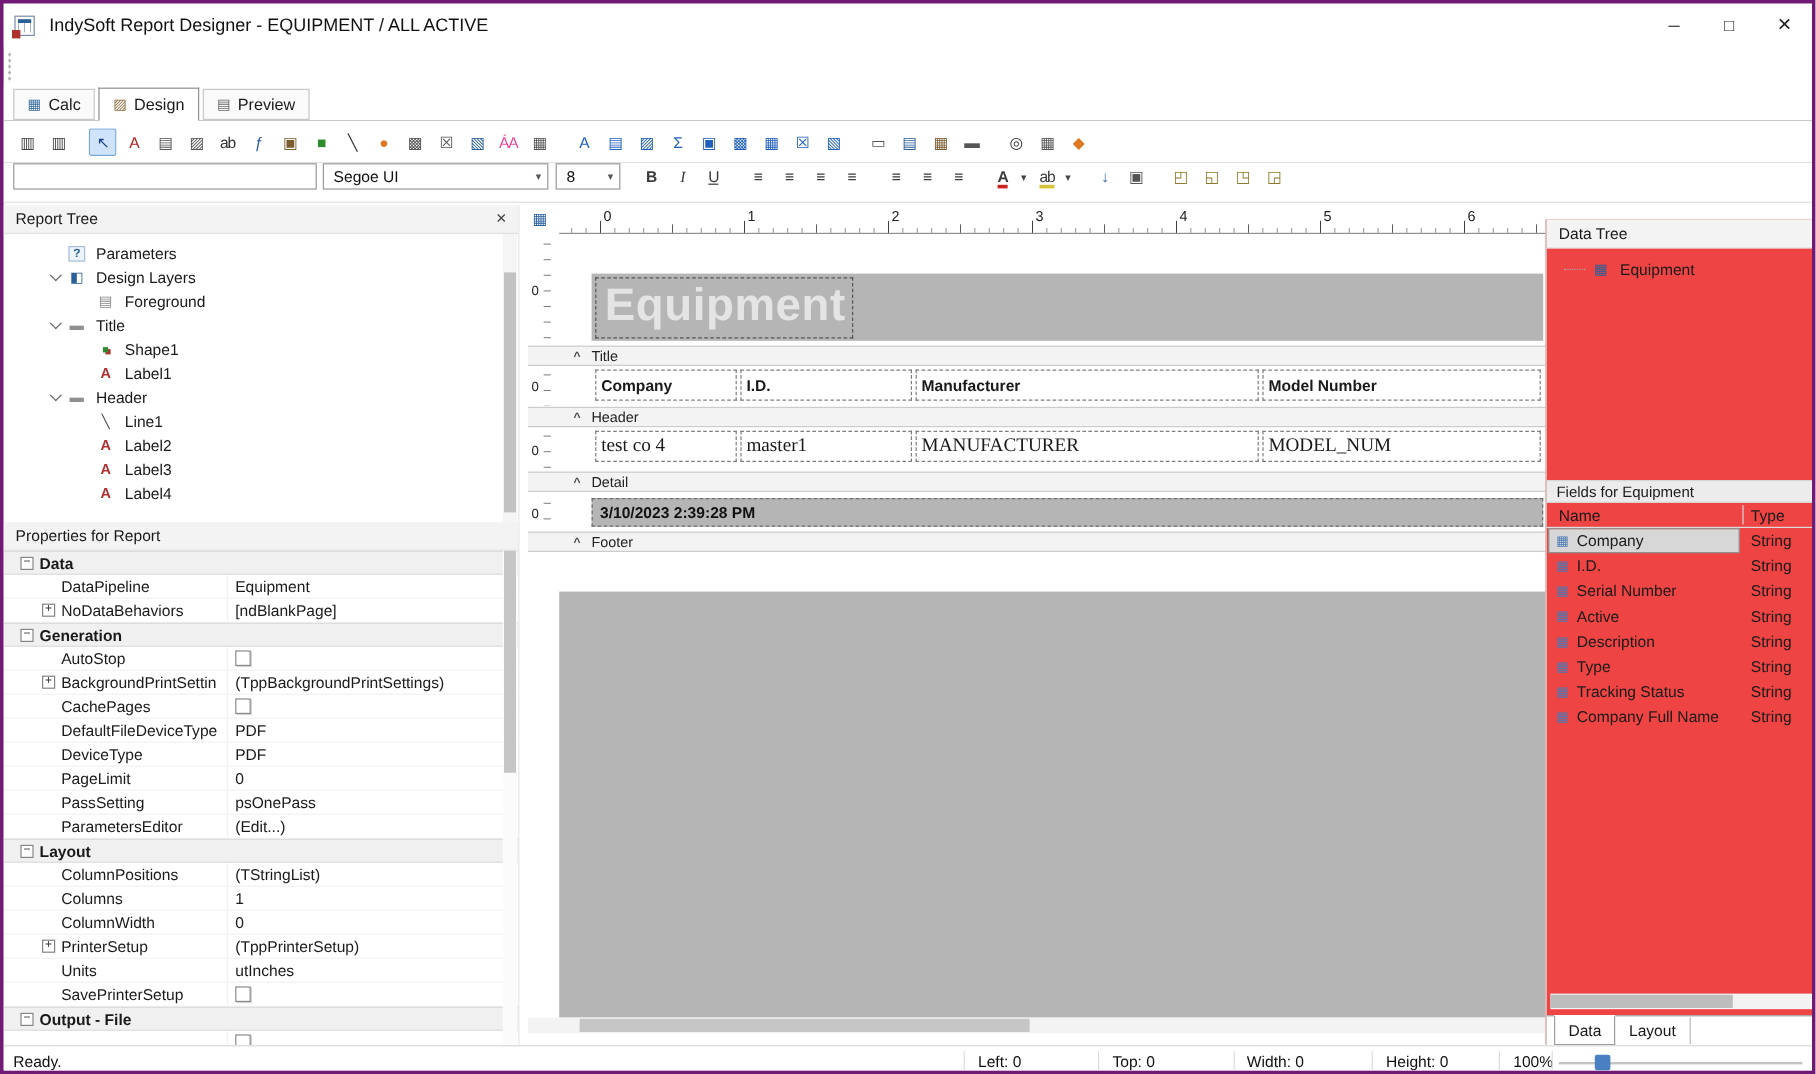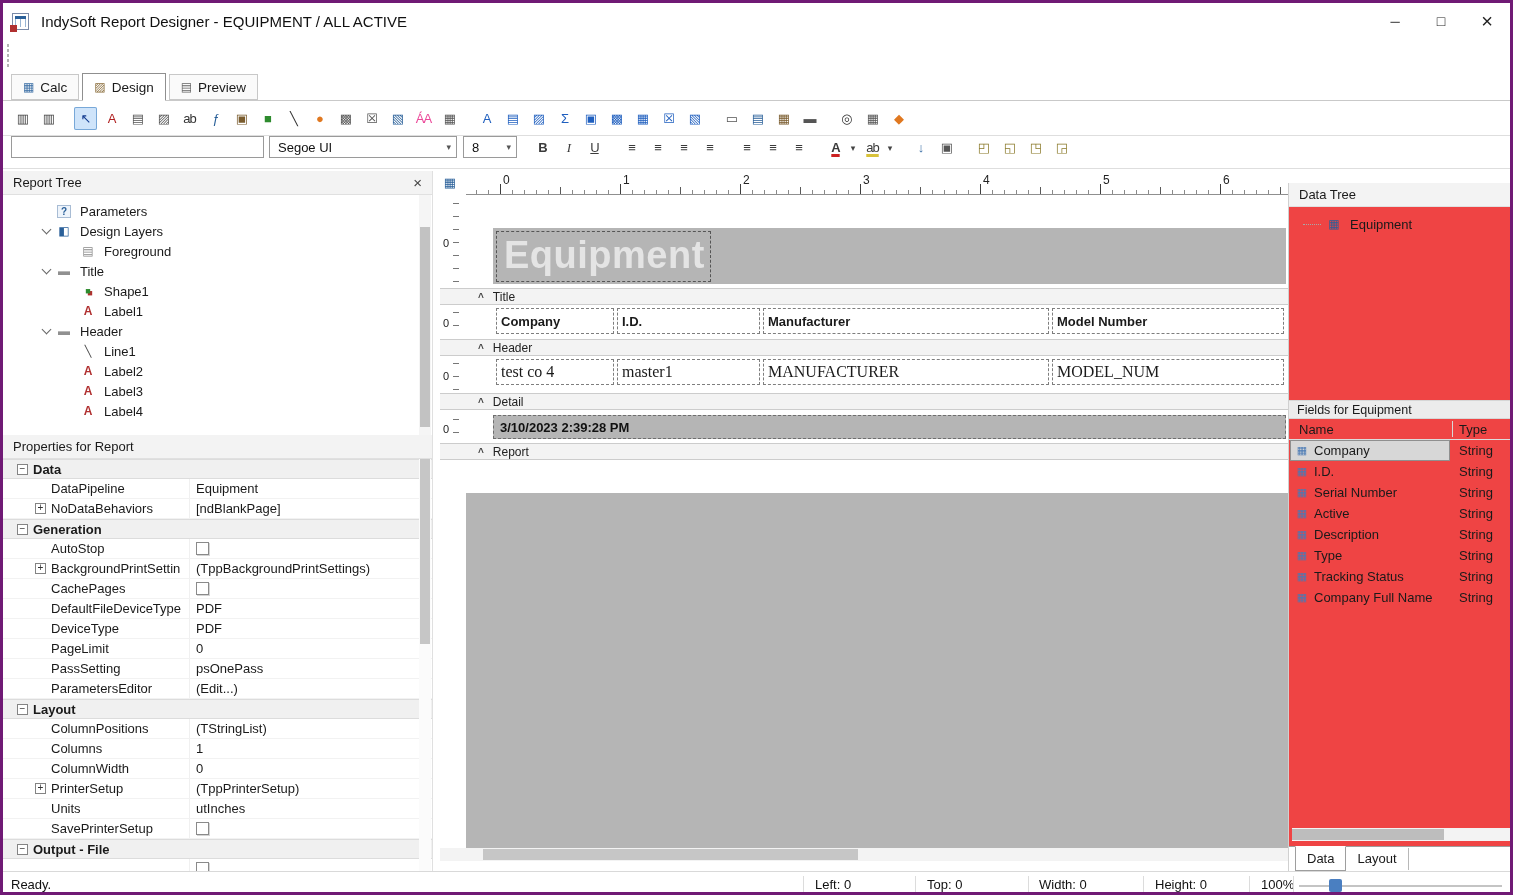--- a/index.html
+++ b/index.html
@@ -673,21 +673,21 @@
     <div class="band-bar">
       <span class="collapse">^</span>
       <span class="band-label">Detail</span>
     </div>
 
     <div class="band-content footer-content">
       <div class="footer-bar-obj">3/10/2023 2:39:28 PM</div>
     </div>
     <div class="band-bar">
       <span class="collapse">^</span>
-      <span class="band-label">Report</span>
+      <span class="band-label">Footer</span>
     </div>
 
     <div class="page-gap"></div>
     <div class="page-margin-area"></div>
     <div class="canvas-hscroll">
       <div class="hthumb"></div>
     </div>
 
     <div class="vruler vr1">
       <span class="vzero">0</span>

